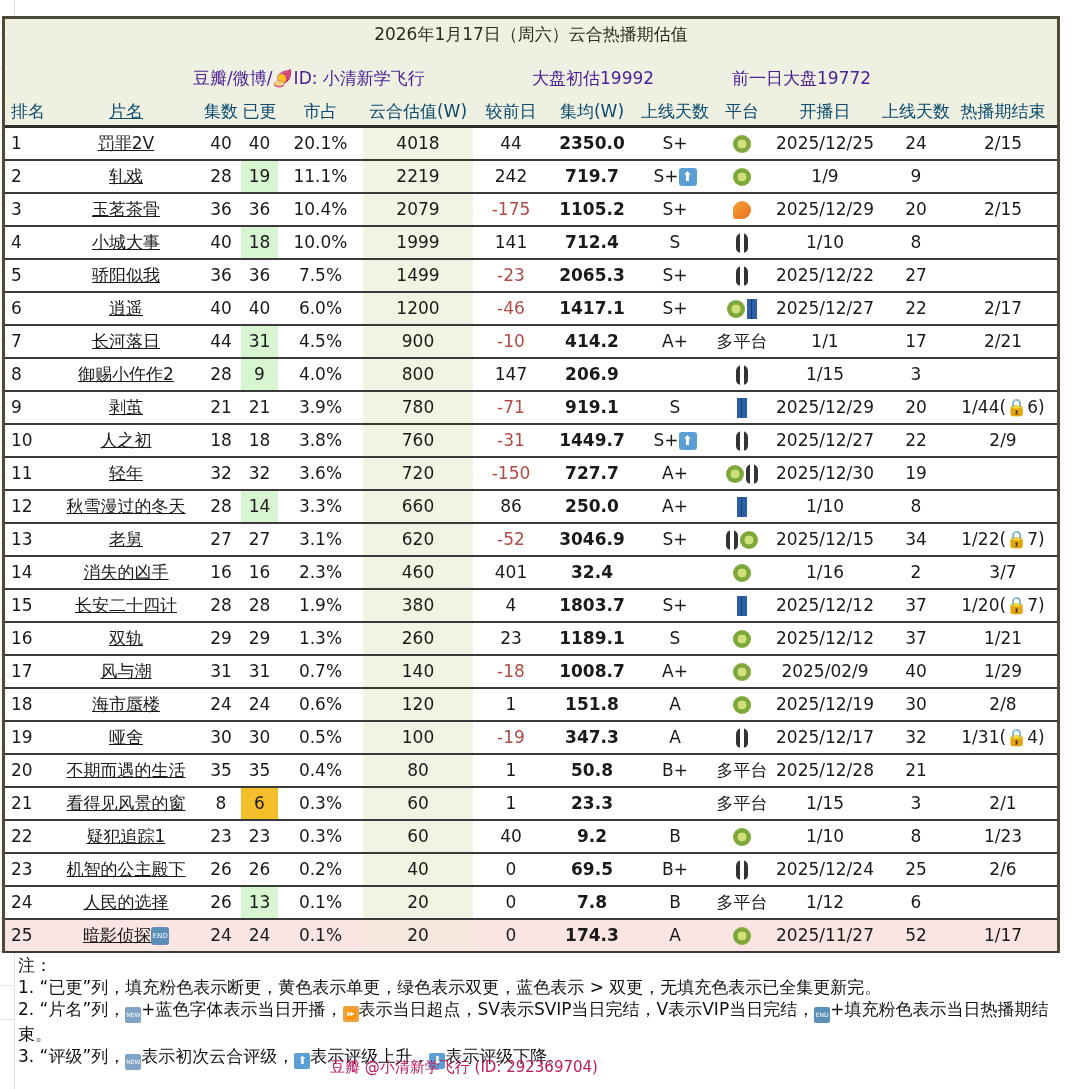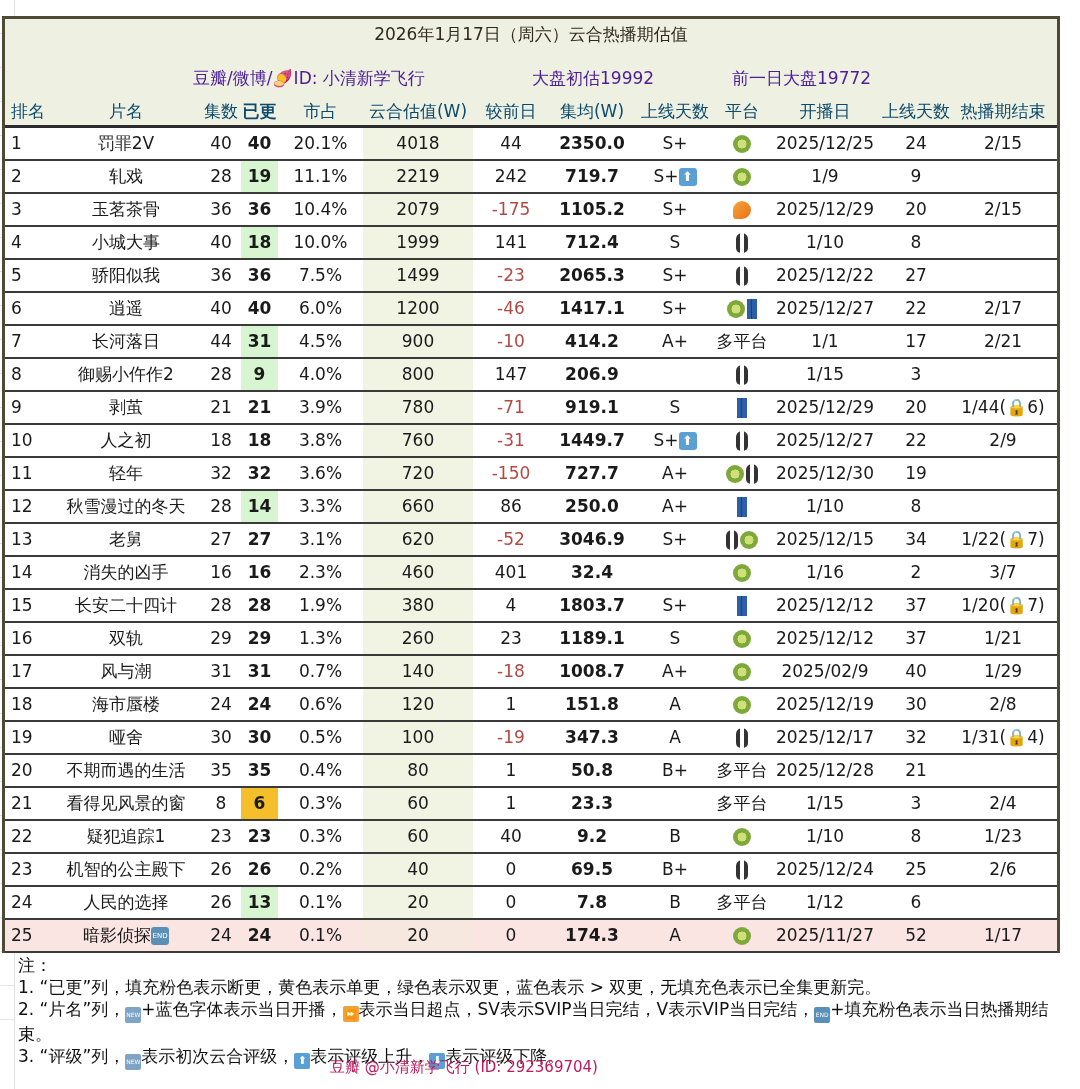--- a/index.html
+++ b/index.html
@@ -14,23 +14,23 @@
   .sub { position:absolute; top:48px; font-size:17px; color:#4c1d95; white-space:nowrap; }
   .sub1 { left:188px; } .sub2 { left:527px; } .sub3 { left:727px; }
   .cols { position:absolute; left:0; top:79px; width:100%; height:30px; display:flex; background:#eef1e2;
           border-bottom:3px solid #2d2d2d; box-sizing:border-box; }
   .cols div { font-size:17px; color:#0c4a6e; line-height:26px; text-align:center; white-space:nowrap; }
   .rows { position:absolute; left:0; top:109px; width:100%; }
   .row { display:flex; height:33px; border-bottom:2px solid #3a3a3a; box-sizing:border-box; }
   .row.ended { background:#fbe5e3; }
   .row div { font-size:17px; line-height:31px; text-align:center; white-space:nowrap; overflow:hidden; }
   .c-rank { width:46px; text-align:left !important; padding-left:6px; box-sizing:border-box; }
-  .c-name { width:150px; }
+  .c-name { width:150px;text-decoration:underline; }
   .c-eps { width:40px; }
-  .c-upd { width:37px;font-weight:bold; }
+  .c-upd { width:37px; }
   .c-share { width:85px; }
   .c-val { width:110px; background:#f1f3e3; }
   .row.ended .c-val { background:#f6e8df; }
   .c-chg { width:76px; }
   .c-avg { width:86px; font-weight:bold; }
   .c-rate { width:80px; }
   .c-plat { width:54px; }
   .c-start { width:112px; }
   .c-days { width:70px; }
   .c-end { width:104px; }
@@ -422,21 +422,21 @@
         <div class="c-eps">8</div>
         <div class="c-upd fill-yellow">6</div>
         <div class="c-share">0.3%</div>
         <div class="c-val">60</div>
         <div class="c-chg">1</div>
         <div class="c-avg">23.3</div>
         <div class="c-rate"><span></span></div>
         <div class="c-plat"><span>多平台</span></div>
         <div class="c-start">1/15</div>
         <div class="c-days">3</div>
-        <div class="c-end"><span>2/4</span></div>
+        <div class="c-end"><span>2/1</span></div>
       </div>
       <div class="row">
         <div class="c-rank">22</div>
         <div class="c-name"><span>疑犯追踪1</span></div>
         <div class="c-eps">23</div>
         <div class="c-upd">23</div>
         <div class="c-share">0.3%</div>
         <div class="c-val">60</div>
         <div class="c-chg">40</div>
         <div class="c-avg">9.2</div>

